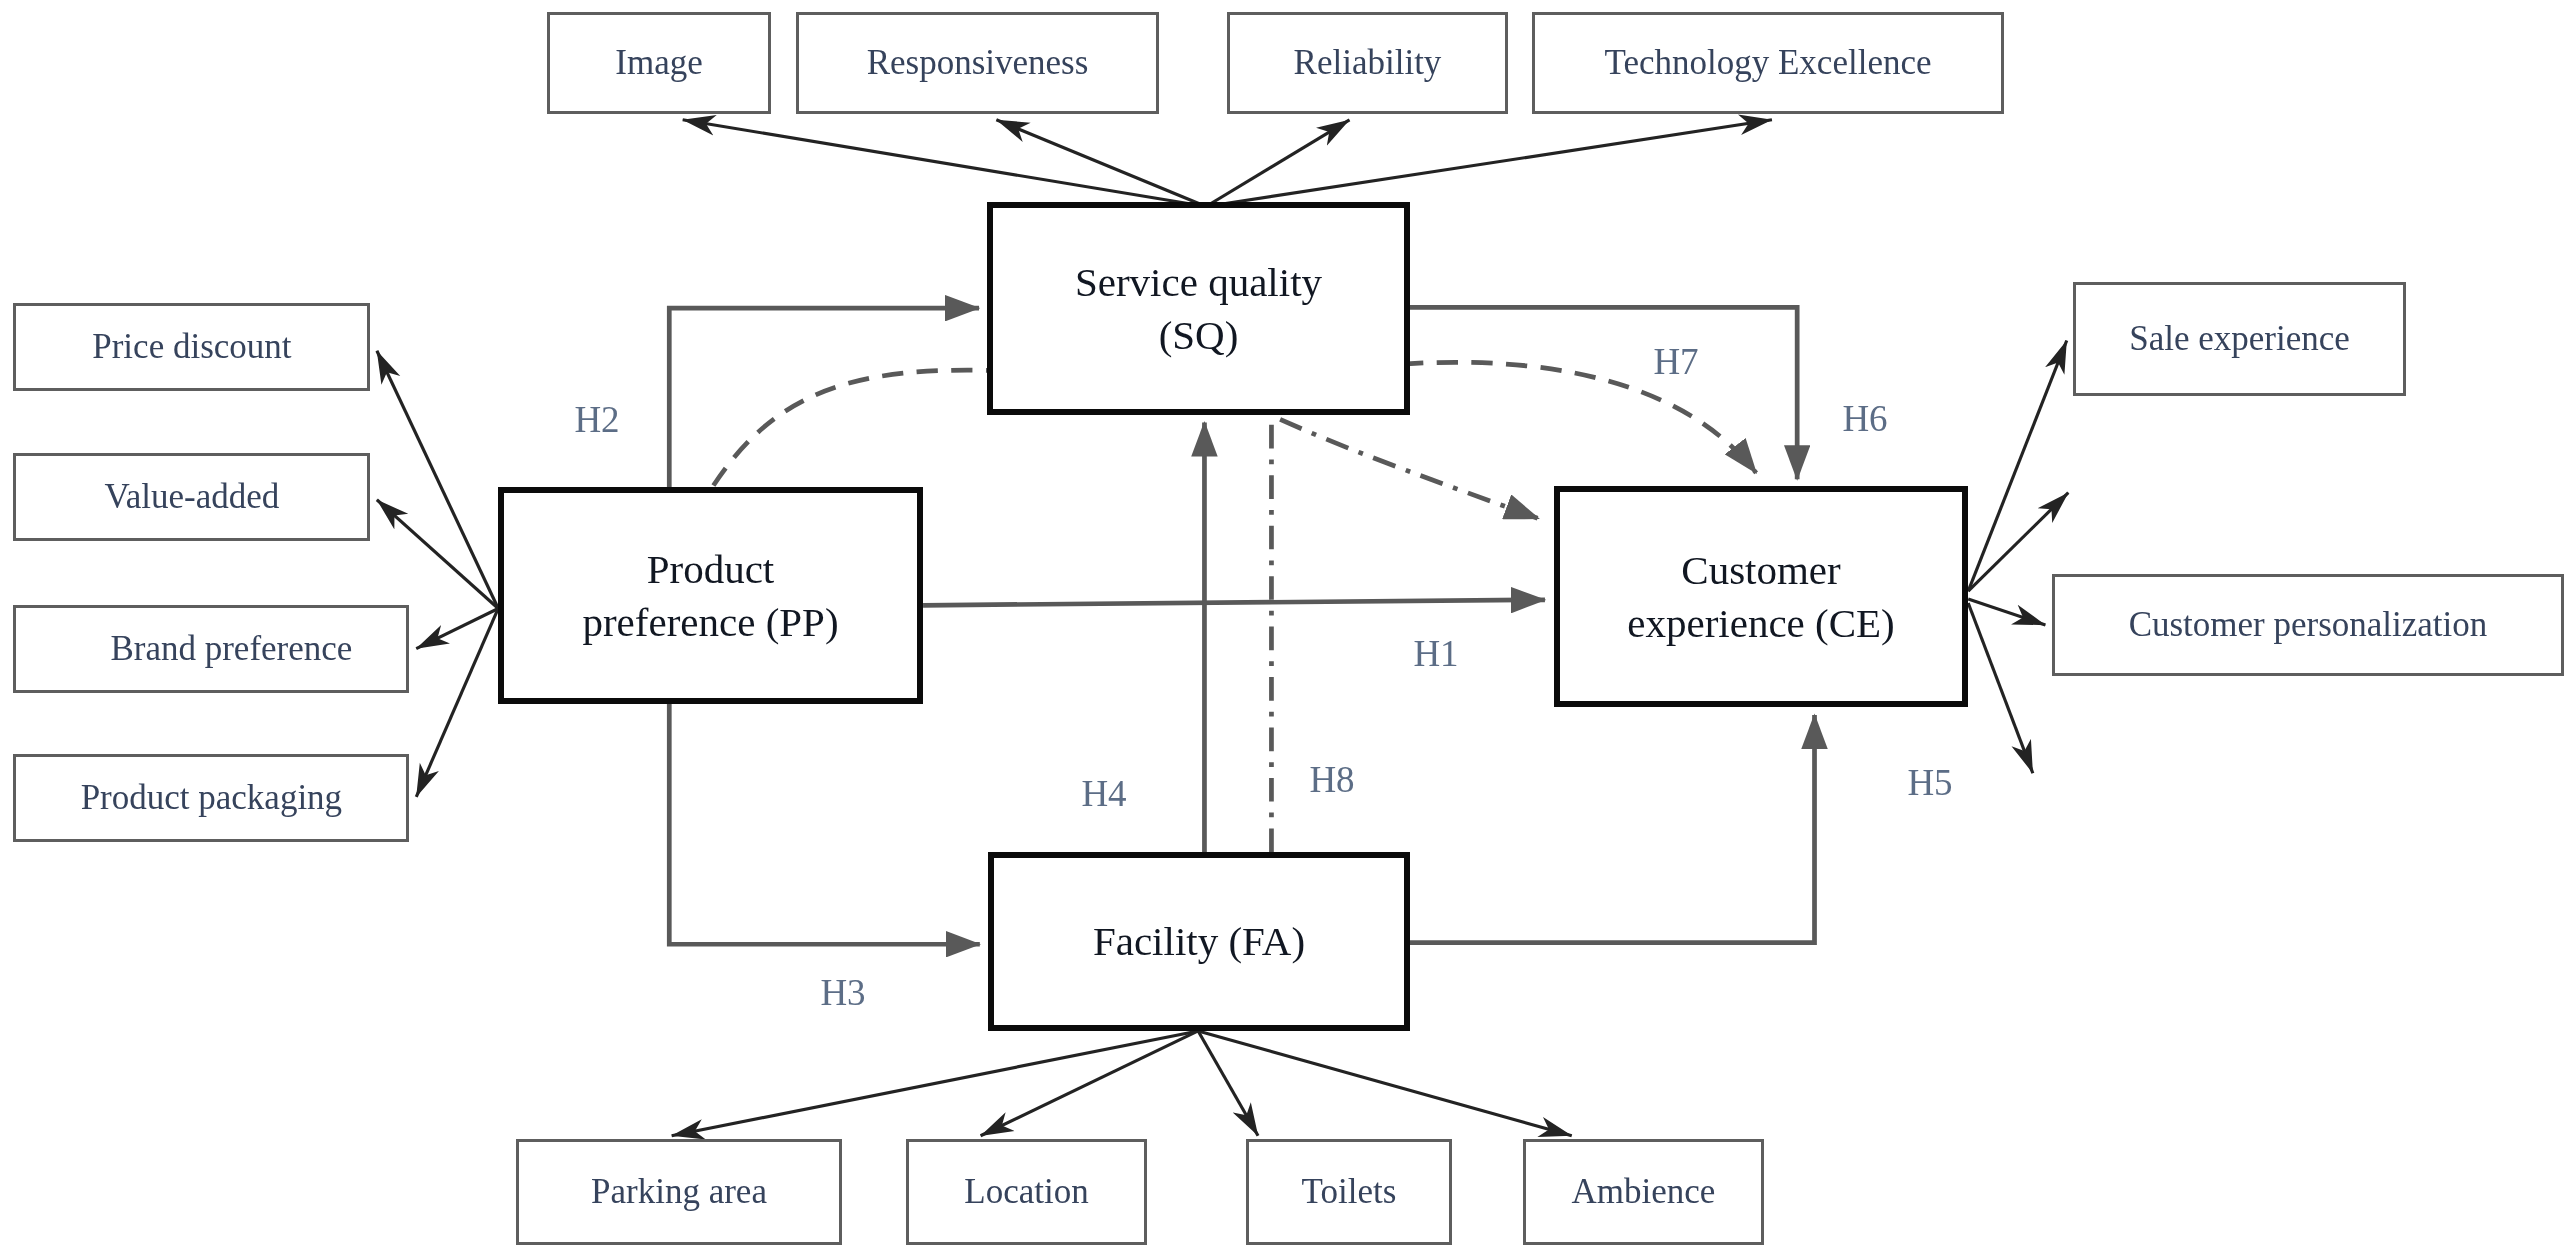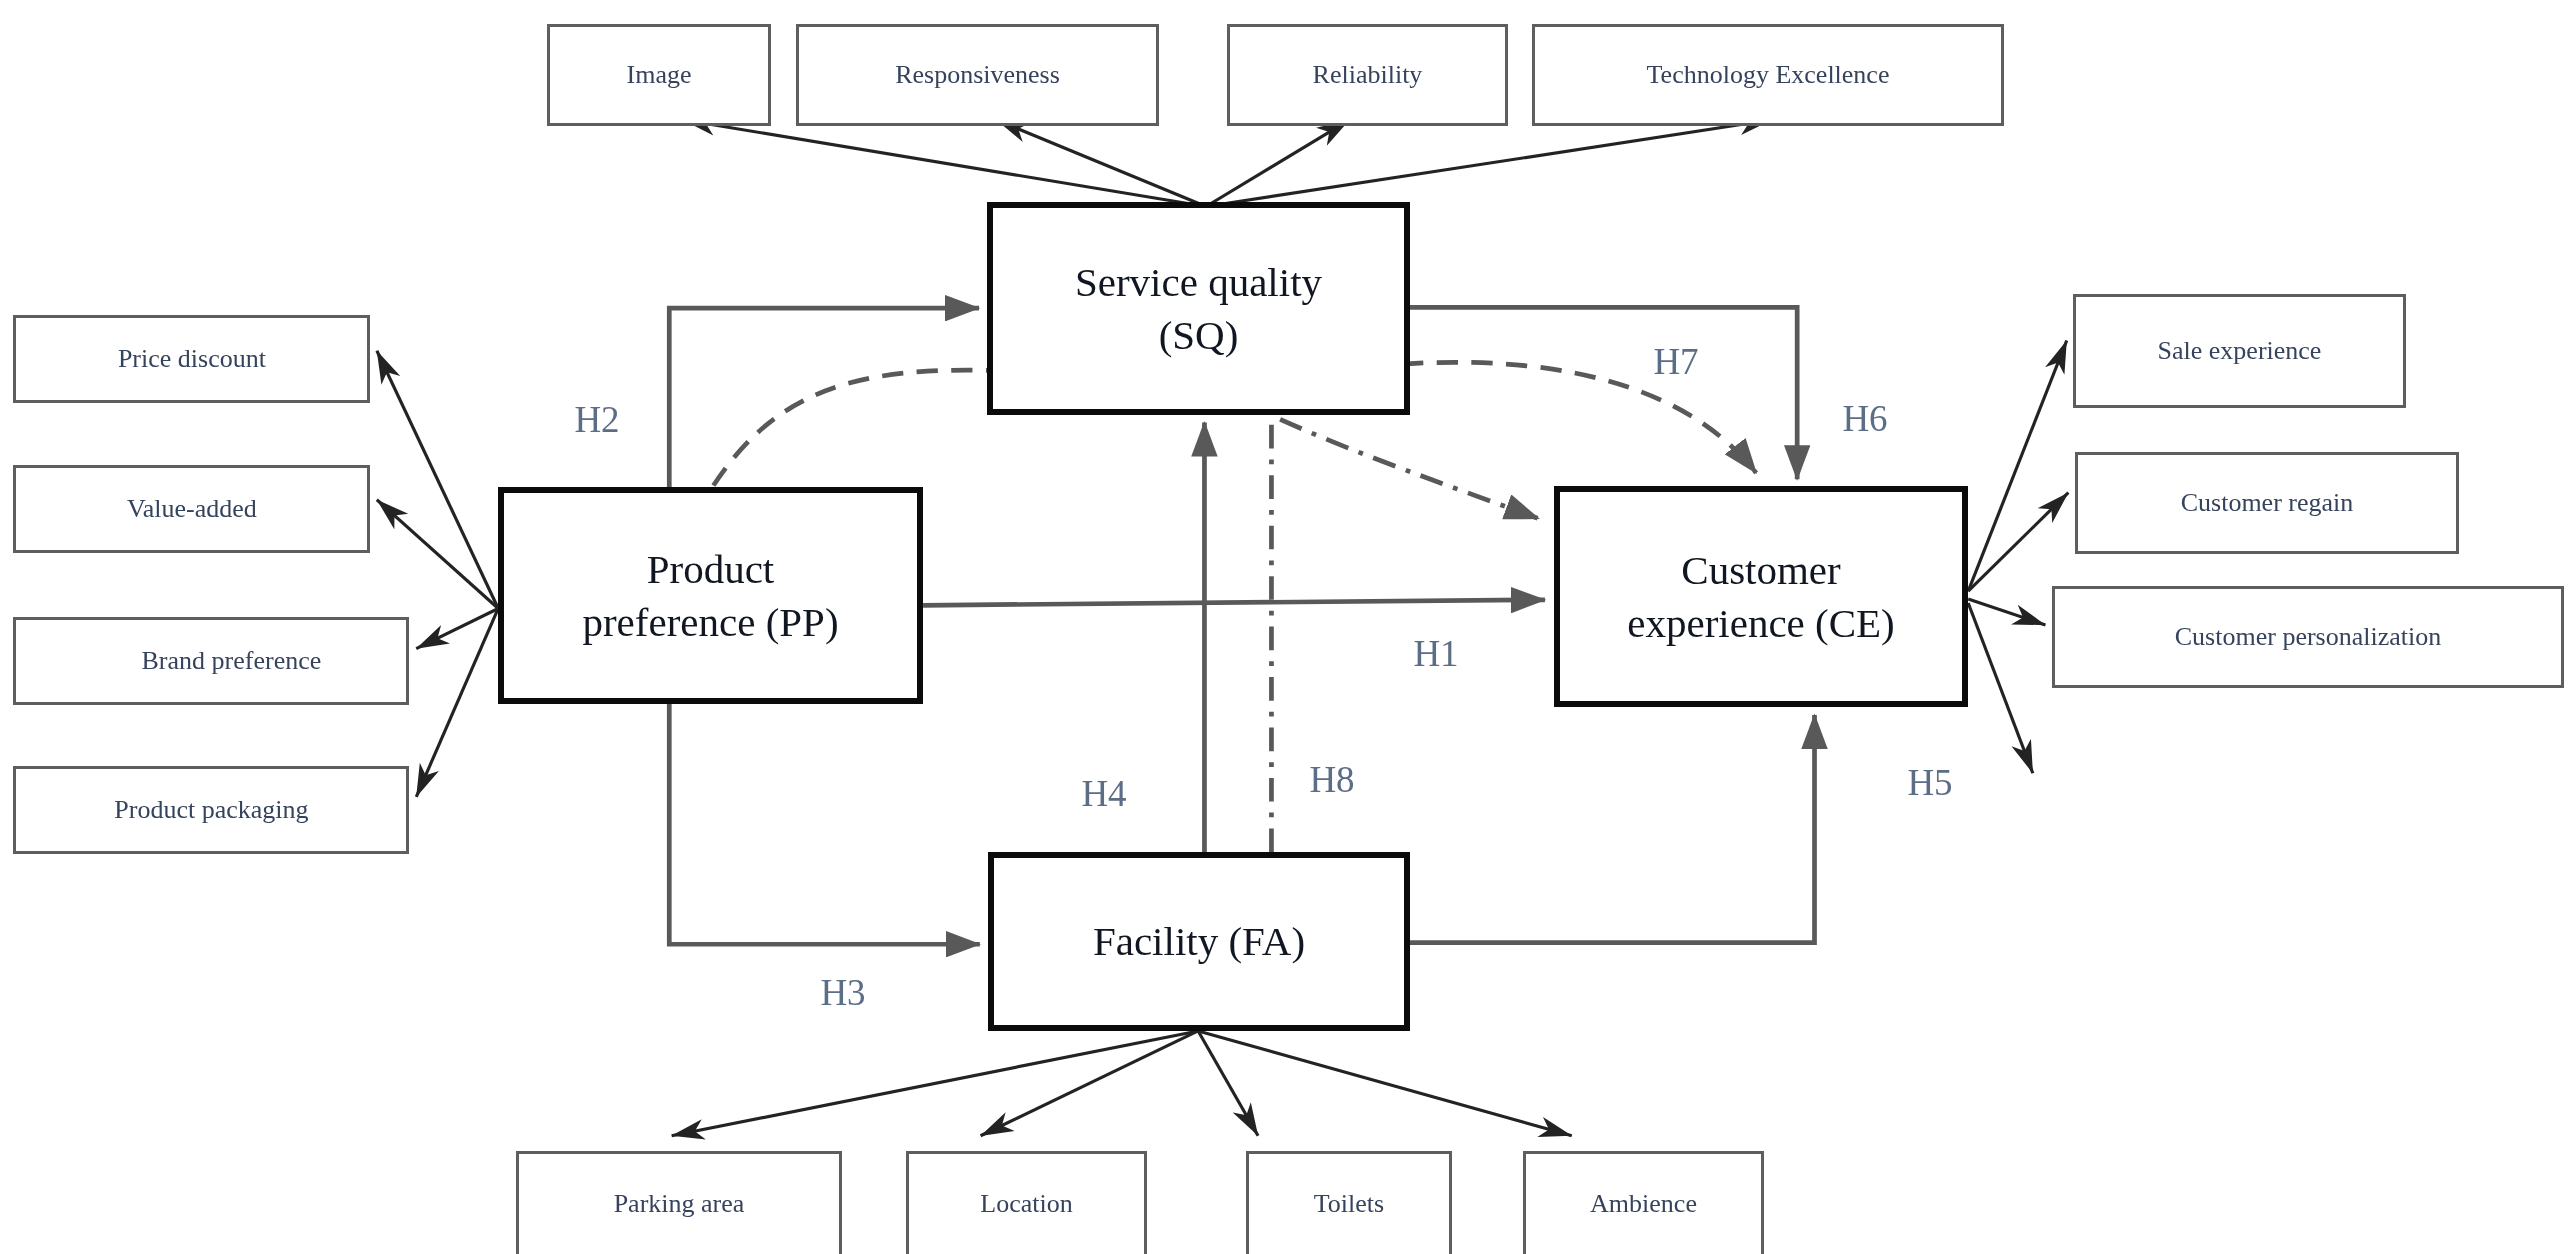--- a/index.html
+++ b/index.html
@@ -32,22 +32,21 @@
     border:6.3px solid var(--c-construct-border);
     color:var(--c-construct-text);
     font-size:41px;
     line-height:1.28;
     flex-direction:column;
     align-items:center;
   }
   .indicator{
     border:3.2px solid var(--c-indicator-border);
     color:var(--c-indicator-text);
-    font-size:26px;
-    margin-top:12px;
+    font-size:35px;
   }
   .hlabel{
     position:absolute;
     transform:translate(-50%,-50%);
     color:var(--c-hypothesis-text);
     font-size:37px;
   }
 </style>
 </head>
 <body>
@@ -153,23 +152,20 @@
   <div class="box indicator" style="left:13.4px;top:605px;width:396px;height:88px;padding-left:40px;">
     <span>Brand preference</span>
   </div>
   <div class="box indicator" style="left:13.4px;top:754px;width:396px;height:88px;">
     <span>Product packaging</span>
   </div>
 
   <div class="box indicator" style="left:2073px;top:282px;width:333px;height:114px;">
     <span>Sale experience</span>
   </div>
-  <div class="box indicator" style="left:2075px;top:440px;width:384px;height:102px;">
-    <span>Customer regain</span>
-  </div>
   <div class="box indicator" style="left:2052px;top:574px;width:512px;height:102px;">
     <span>Customer personalization</span>
   </div>
 
   <div class="box indicator" style="left:516px;top:1139px;width:326px;height:106px;">
     <span>Parking area</span>
   </div>
   <div class="box indicator" style="left:906px;top:1139px;width:241px;height:106px;">
     <span>Location</span>
   </div>

